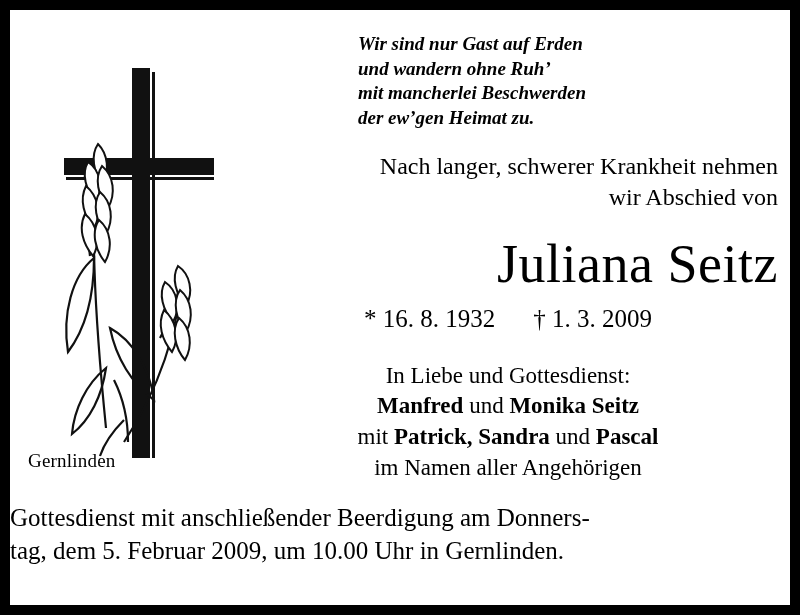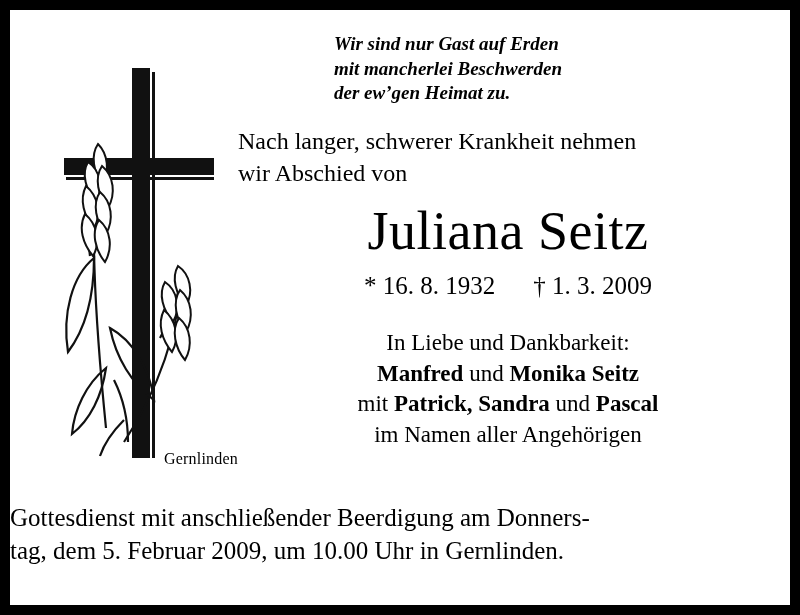--- a/index.html
+++ b/index.html
@@ -38,52 +38,52 @@
     top: 18px;
     width: 210px;
     height: 430px;
   }
   .emblem svg { display: block; }
   .place {
     position: absolute;
     left: 18px;
     top: 440px;
     width: 210px;
-    text-align: right;
-    font-size: 16px;
+    text-align: left;
+    font-size: 19px;
     letter-spacing: 0.2px;
   }
   .content {
     position: absolute;
     left: 228px;
     top: 22px;
     width: 540px;
   }
   
   .verse {
     font-style: italic;
     font-weight: bold;
     font-size: 19px;
     line-height: 1.30;
-    margin-left: 96px;
+    margin-left: 120px;
     text-align: left;
     white-space: nowrap;
   }
   .verse div { white-space: nowrap; }
   
   .intro {
     margin-top: 20px;
-    text-align: left;
+    text-align: right;
     font-size: 24px;
     line-height: 1.32;
   }
   
   .name {
-    margin-top: 14px;
-    text-align: center;
+    margin-top: 22px;
+    text-align: right;
     font-size: 54px;
     line-height: 1.05;
     letter-spacing: 0.5px;
   }
   
   .dates {
     margin-top: 12px;
     text-align: center;
     font-size: 25px;
     display: flex;
@@ -161,38 +161,39 @@
           </g>
         </svg>
       </div>
 
       <div class="place">Gernlinden</div>
 
       <div class="content">
 
         <div class="verse">
           <div>Wir sind nur Gast auf Erden</div>
+          <div>und wandern ohne Ruh’</div>
           <div>mit mancherlei Beschwerden</div>
           <div>der ew’gen Heimat zu.</div>
         </div>
 
         <div class="intro">
           <div>Nach langer, schwerer Krankheit nehmen</div>
           <div>wir Abschied von</div>
         </div>
 
         <div class="name">Juliana Seitz</div>
 
         <div class="dates">
           <span>* 16. 8. 1932</span>
           <span>† 1. 3. 2009</span>
         </div>
 
         <div class="family">
-          <div>In Liebe und Dankbarkeit:</div>
+          <div>In Liebe und Gottesdienst:</div>
           <div>
             <b>Manfred</b>
             <span>und</span>
             <b>Monika Seitz</b>
           </div>
           <div>
             <span>mit</span>
             <b>Patrick, Sandra</b>
             <span>und</span>
             <b>Pascal</b>

